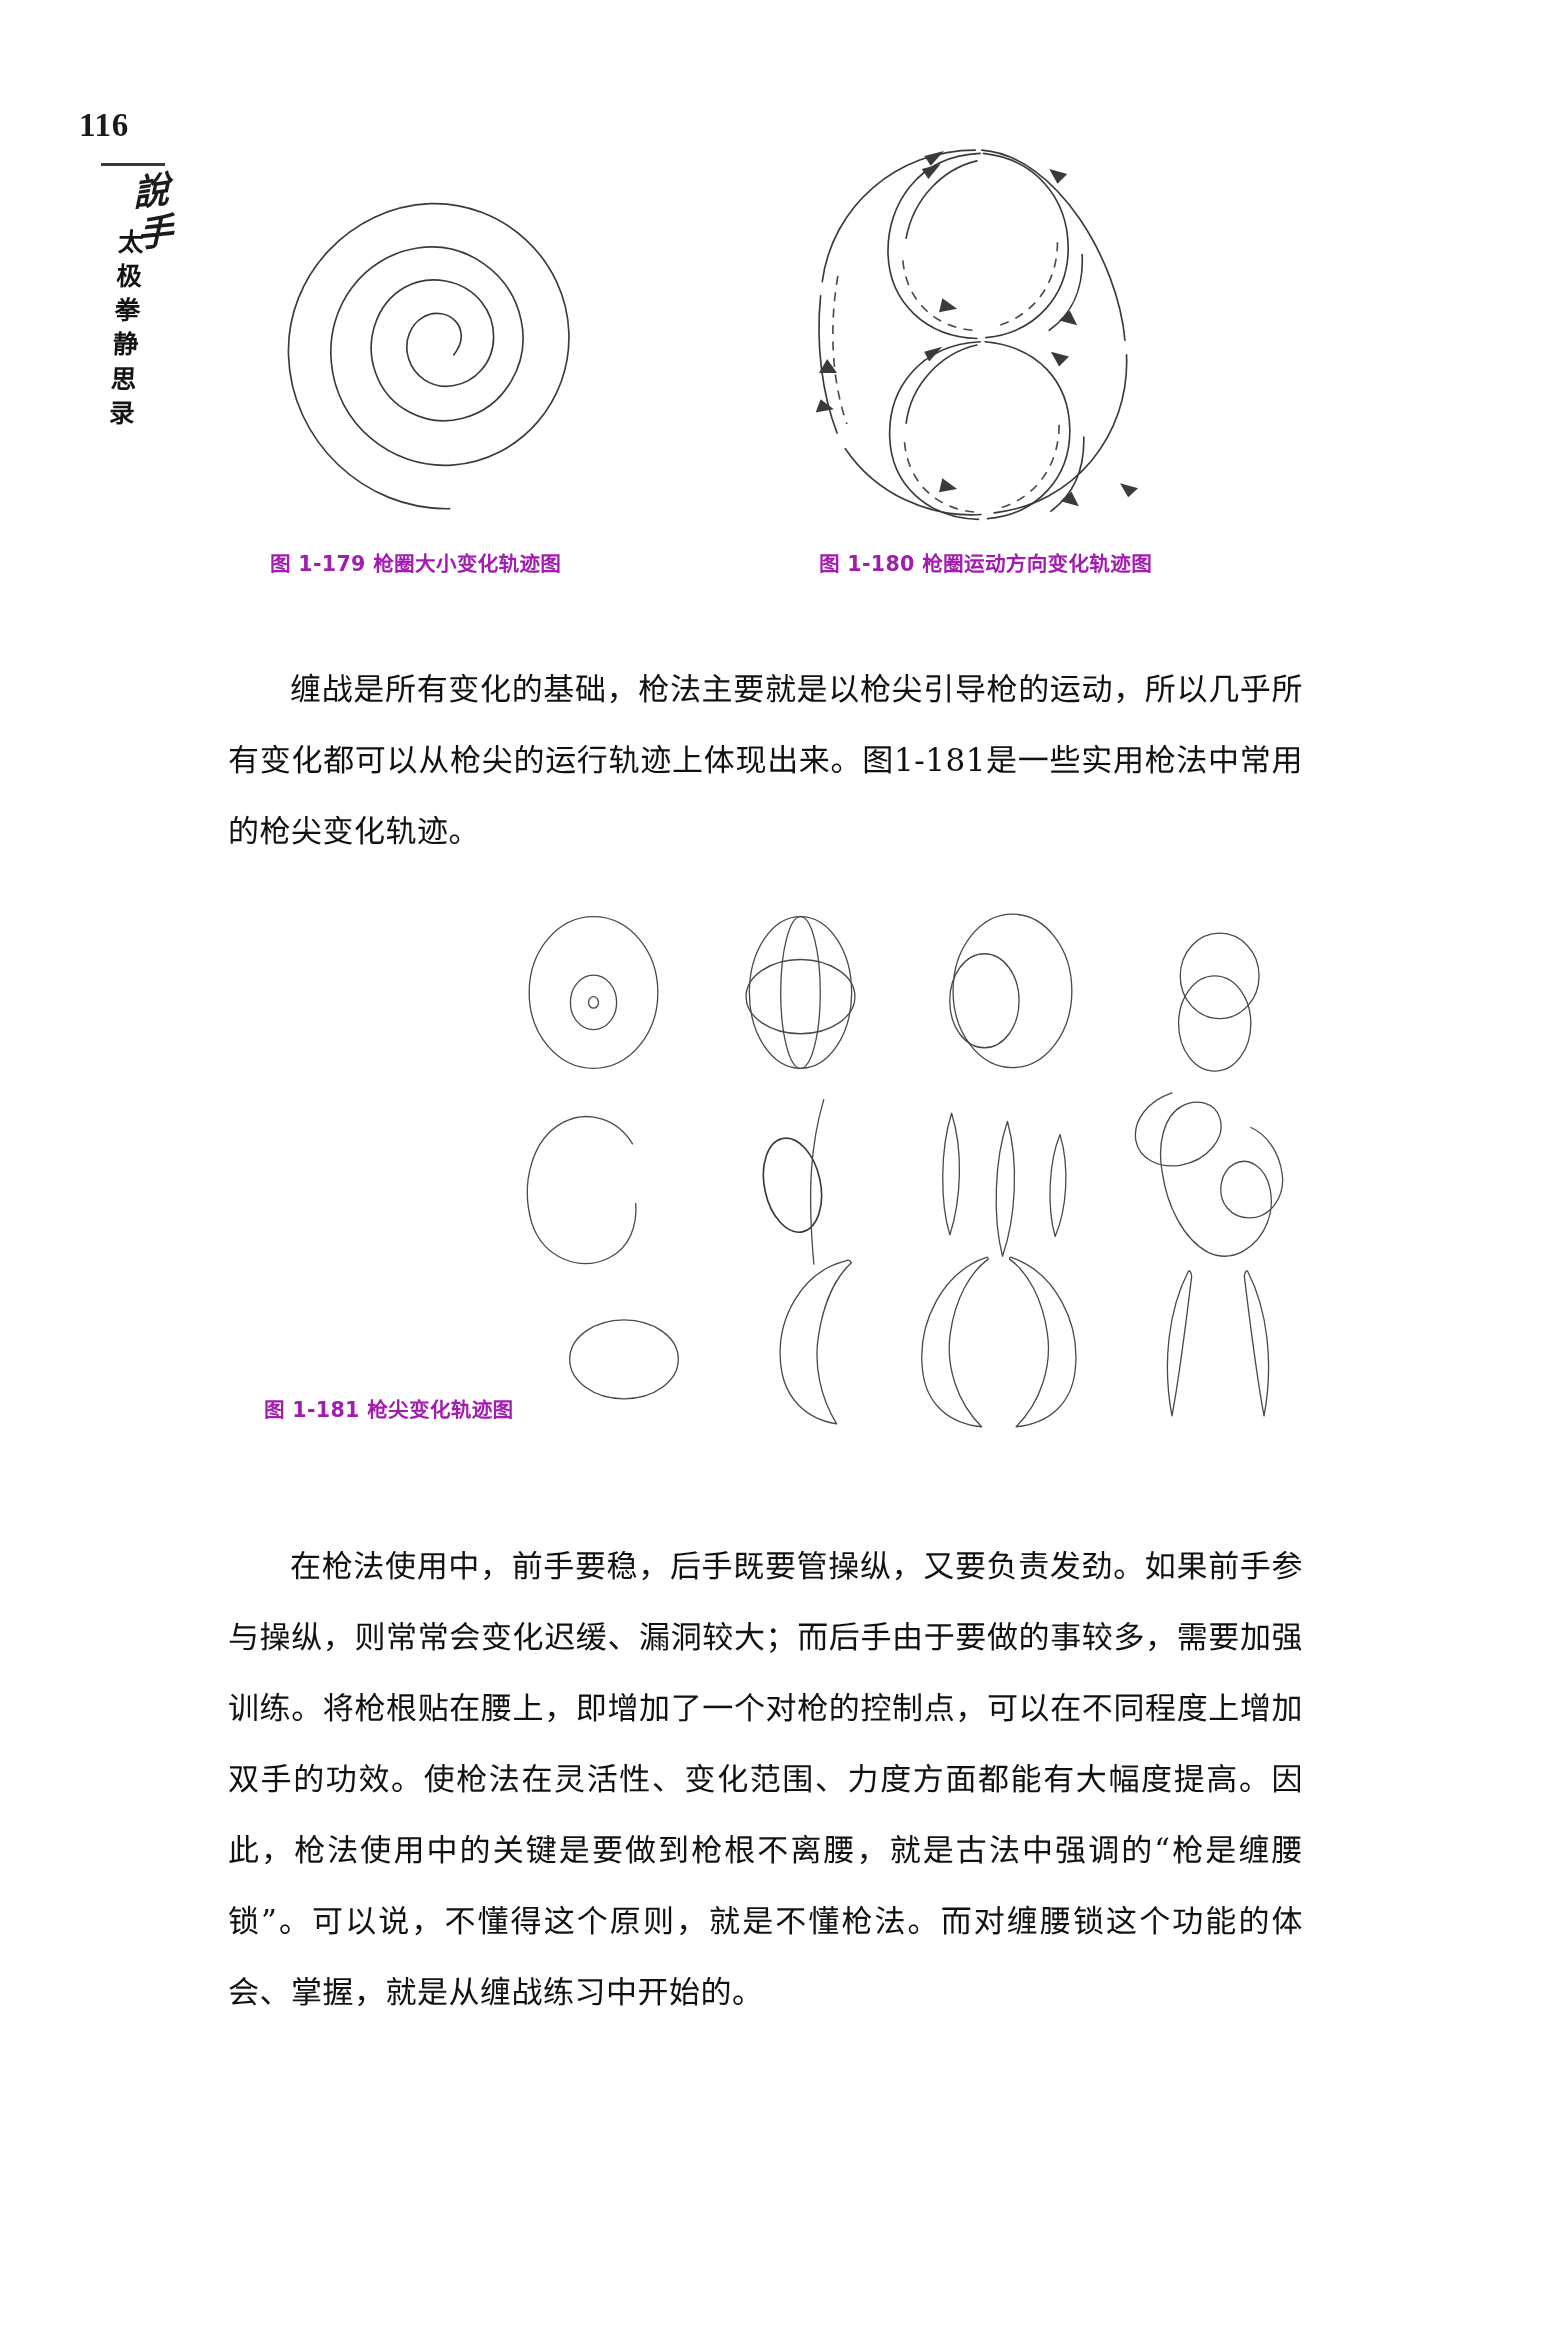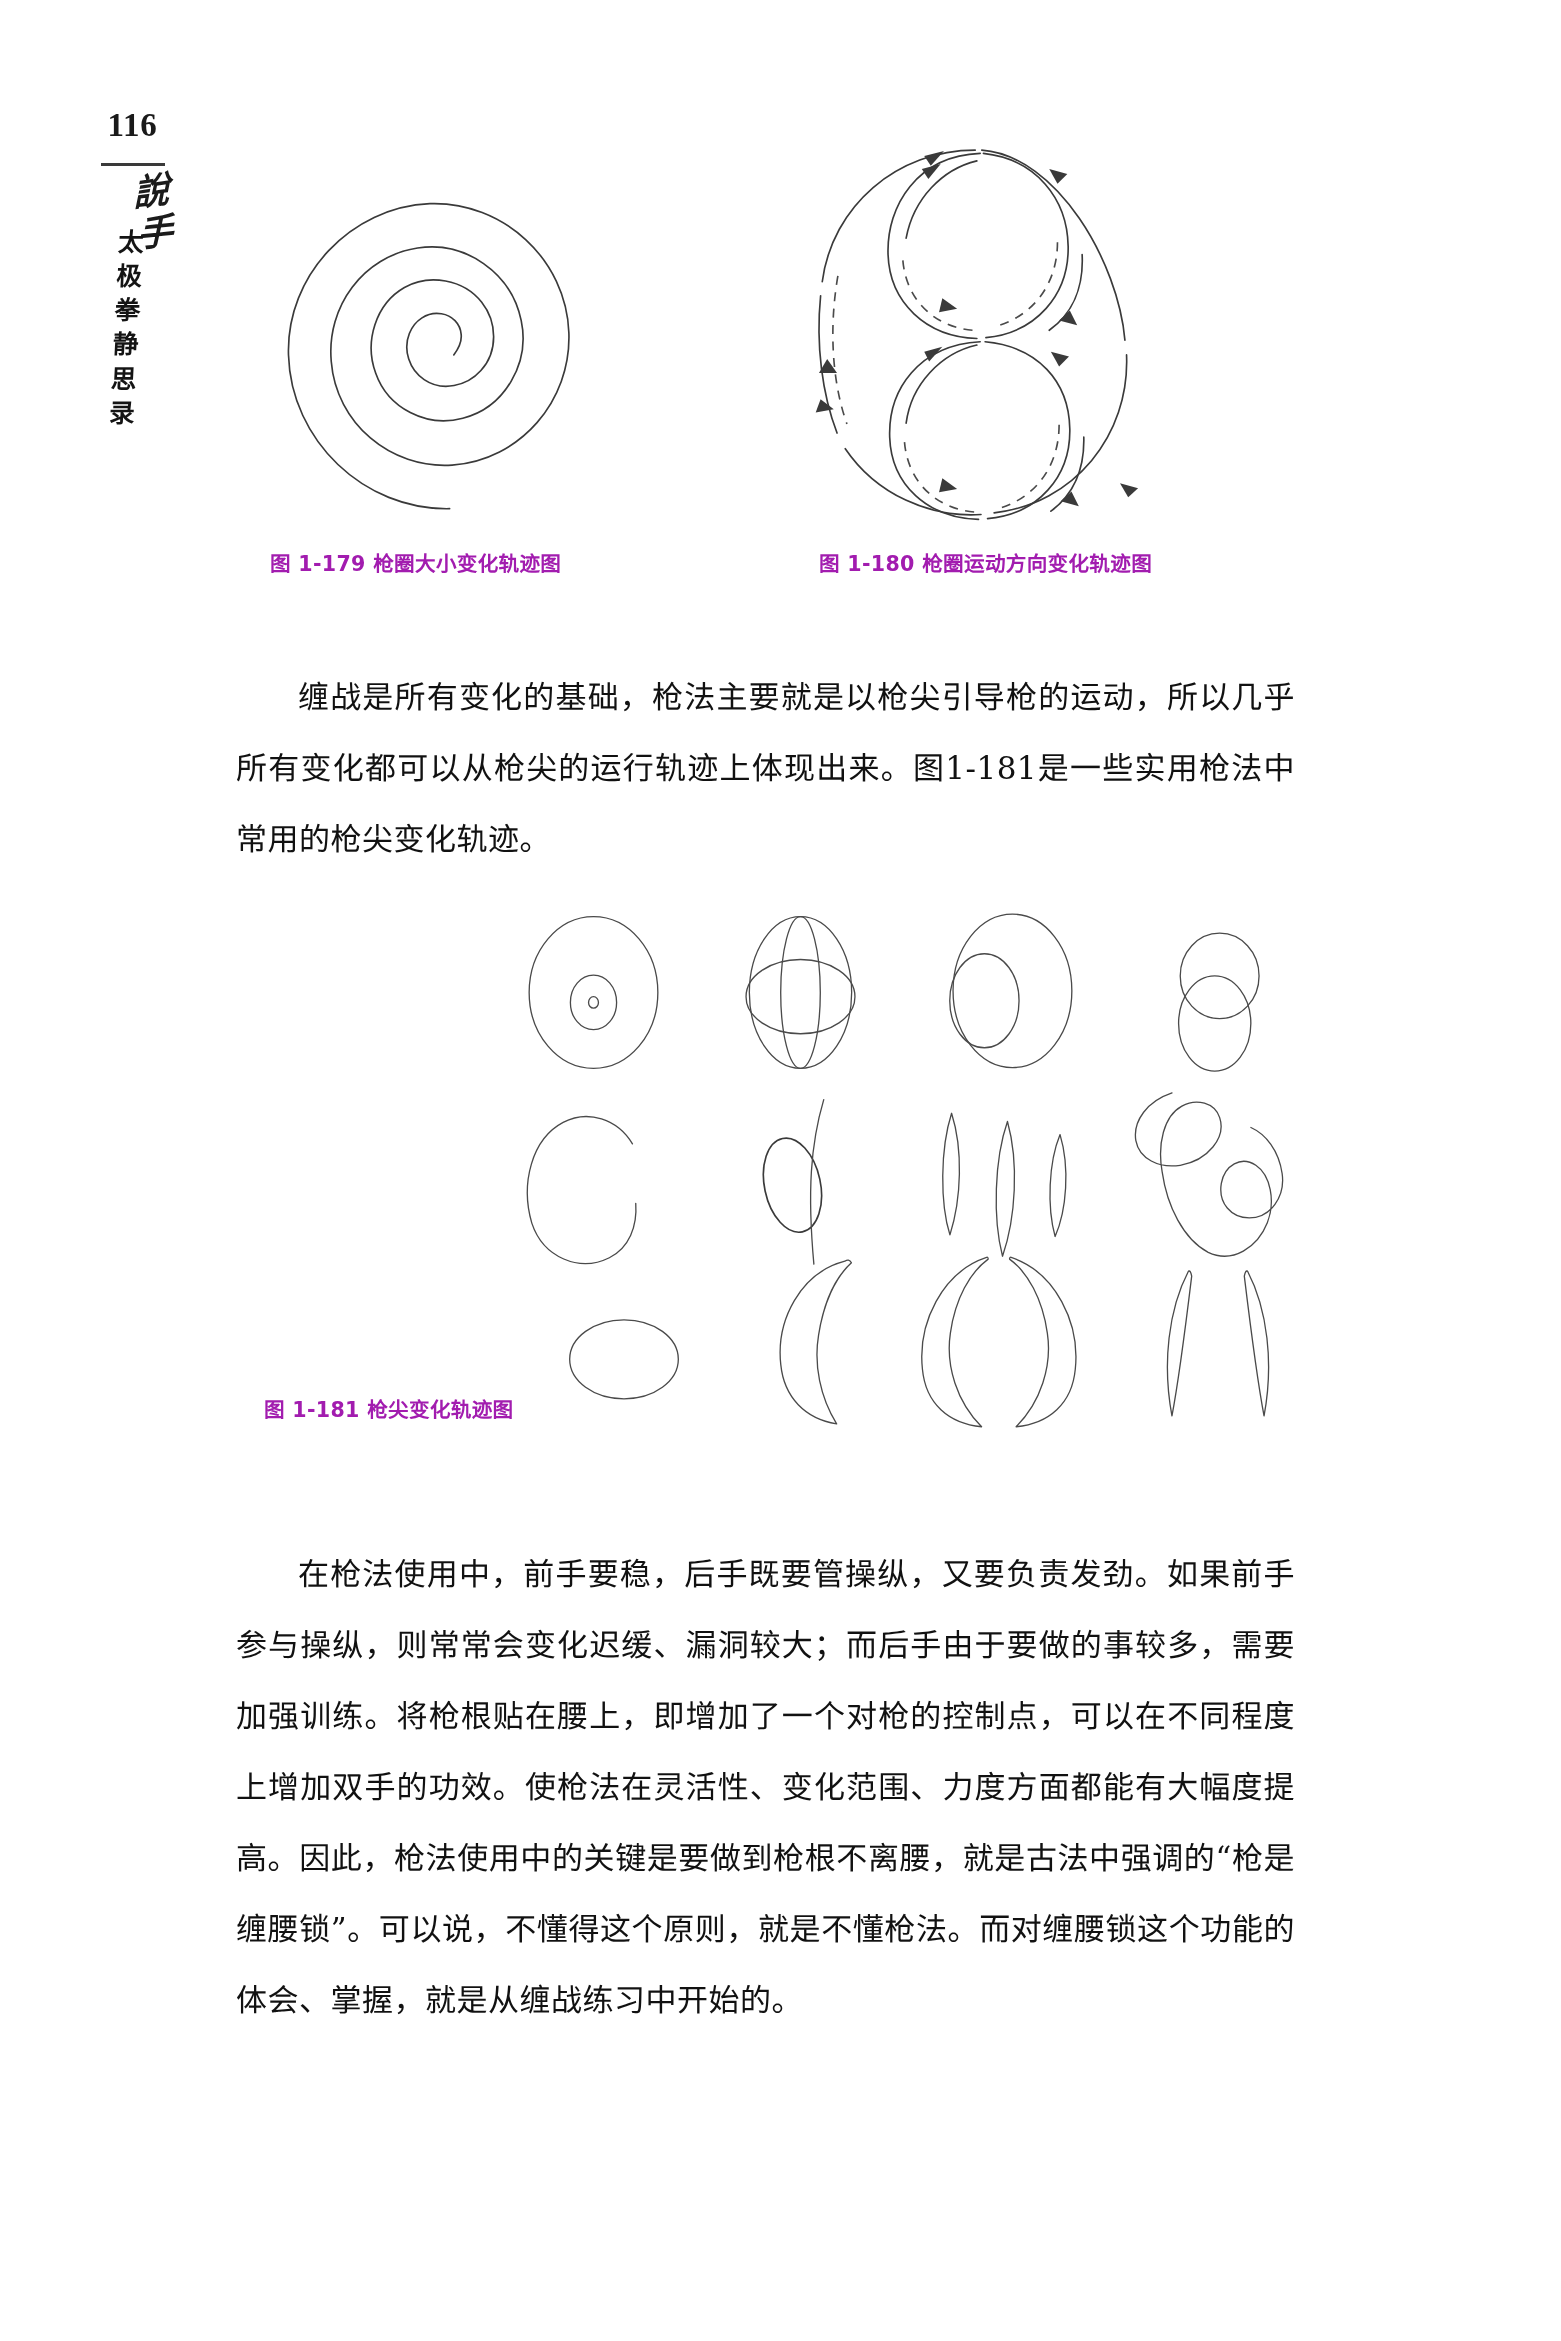--- a/index.html
+++ b/index.html
@@ -18,21 +18,20 @@
     background: #ffffff;
     overflow: hidden;
   }
 
   
   .folio-block {
     position: absolute;
     left: 79px;
     top: 109px;
     width: 107px;
-    text-align: center;
   }
   .folio-number {
     font-family: "Liberation Serif", "DejaVu Serif", serif;
     font-size: 33px;
     font-weight: 700;
     letter-spacing: 0.8px;
     color: #1a1a1a;
     line-height: 1;
   }
   .folio-rule {
@@ -123,21 +122,21 @@
     width: 1083px;
     font-family: "DejaVu Serif", "Liberation Serif", serif;
     font-size: 31px;
     line-height: 71px;
     color: #111111;
     text-align: justify;
     text-justify: inter-character;
     letter-spacing: 0.5px;
   }
   .body-block p {
-    margin: 12px;
+    margin: 4px;
     text-indent: 2em;
   }
   #para-1 { top: 650px; }
   #para-2 { top: 1527px; }
 
   
   .fig-grid {
     position: absolute;
     left: 494px;
     top: 910px;

